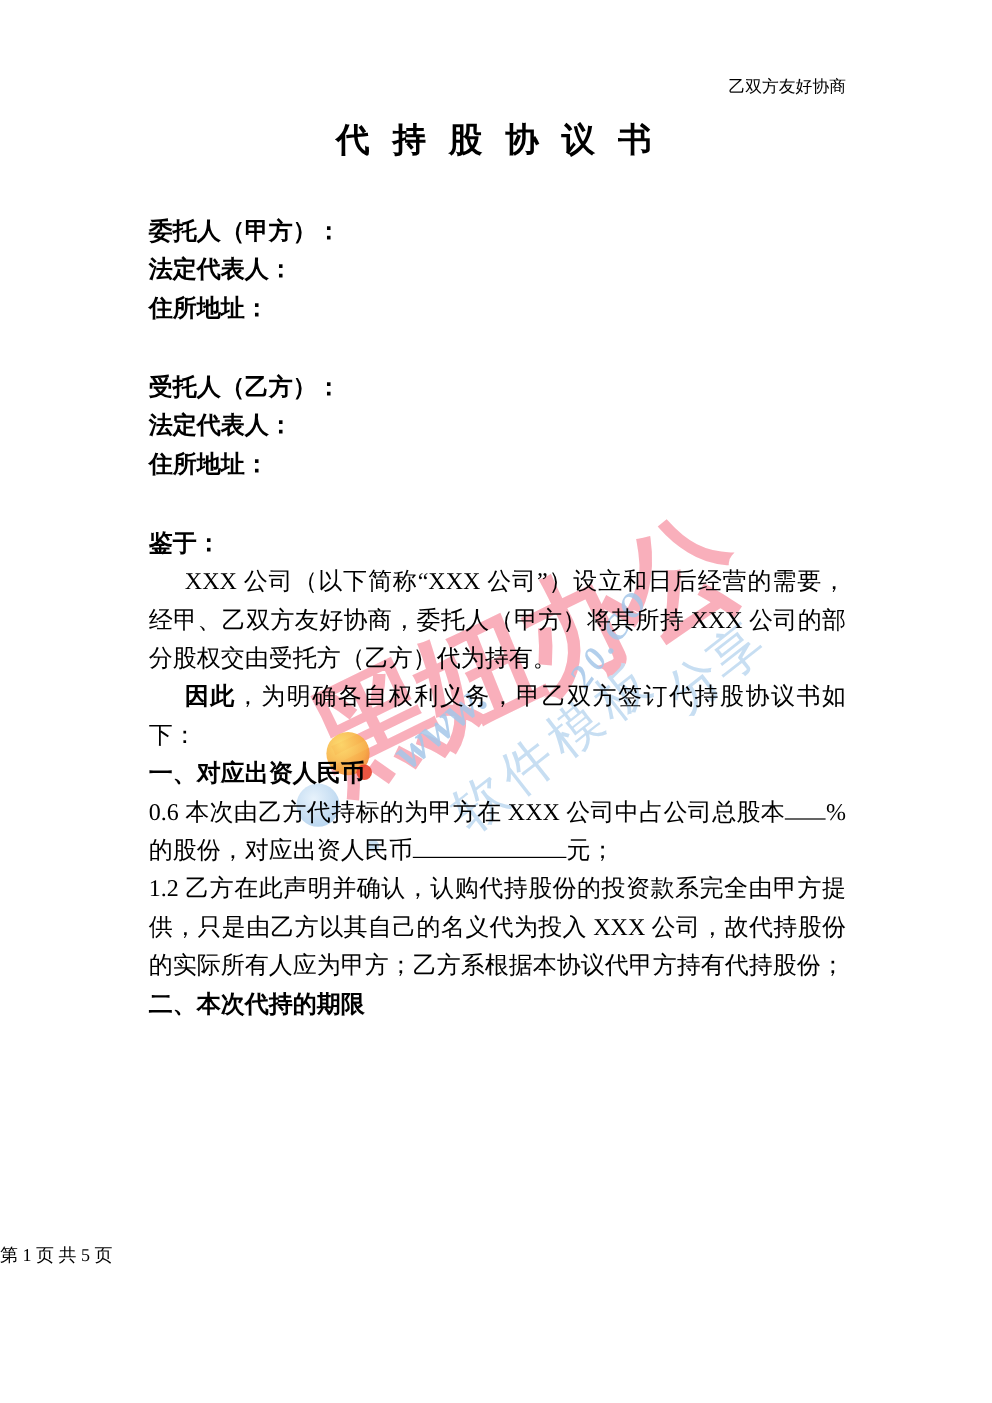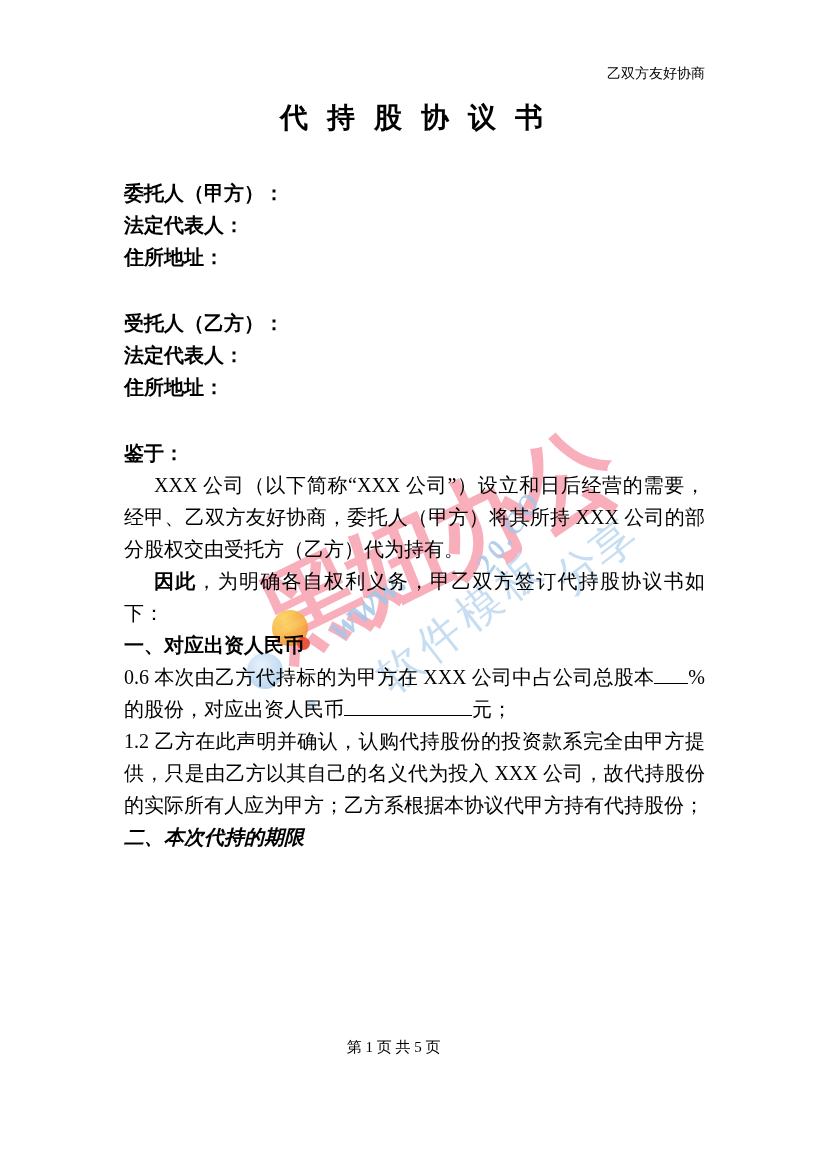--- a/index.html
+++ b/index.html
@@ -84,31 +84,31 @@
   .block-b { margin-top: 34px; }
   .whereas-block { margin-top: 34px; }
   p.label { font-size: 20px; font-weight: bold; line-height: 32px; margin: 0; }
   p.body {
     font-size: 20px; line-height: 32px; margin: 0;
     text-align: justify; text-justify: inter-ideograph;
   }
   p.indent { text-indent: 30px; }
   p.sec-head { font-size: 20px; font-weight: bold; line-height: 32px; margin: 0; }
   .gap-top-35 { margin-top: 35px; }
-  .gap-top-3 { margin-top: 3px; font-style: italic; }
+  .gap-top-3 { margin-top: 3px; }
   .lead-bold { font-weight: bold; }
   .blank {
     display: inline-block; border-bottom: 1px solid #000;
     height: 19px; vertical-align: baseline;
   }
   .blank-pct { width: 34px; }
   .blank-amt { width: 128px; }
   .footer {
     position: absolute; left: 0; right: 40px; top: 1038px; z-index: 1;
-    text-align: center; font-size: 15px; line-height: 18px;
+    text-align: left; font-size: 15px; line-height: 18px;
   }
 </style>
 </head>
 <body>
 
 <div class="page">
 
   <div class="watermark">
     <div class="wm-brand">黑妞办公</div>
     <div class="wm-url-www">www.</div>

